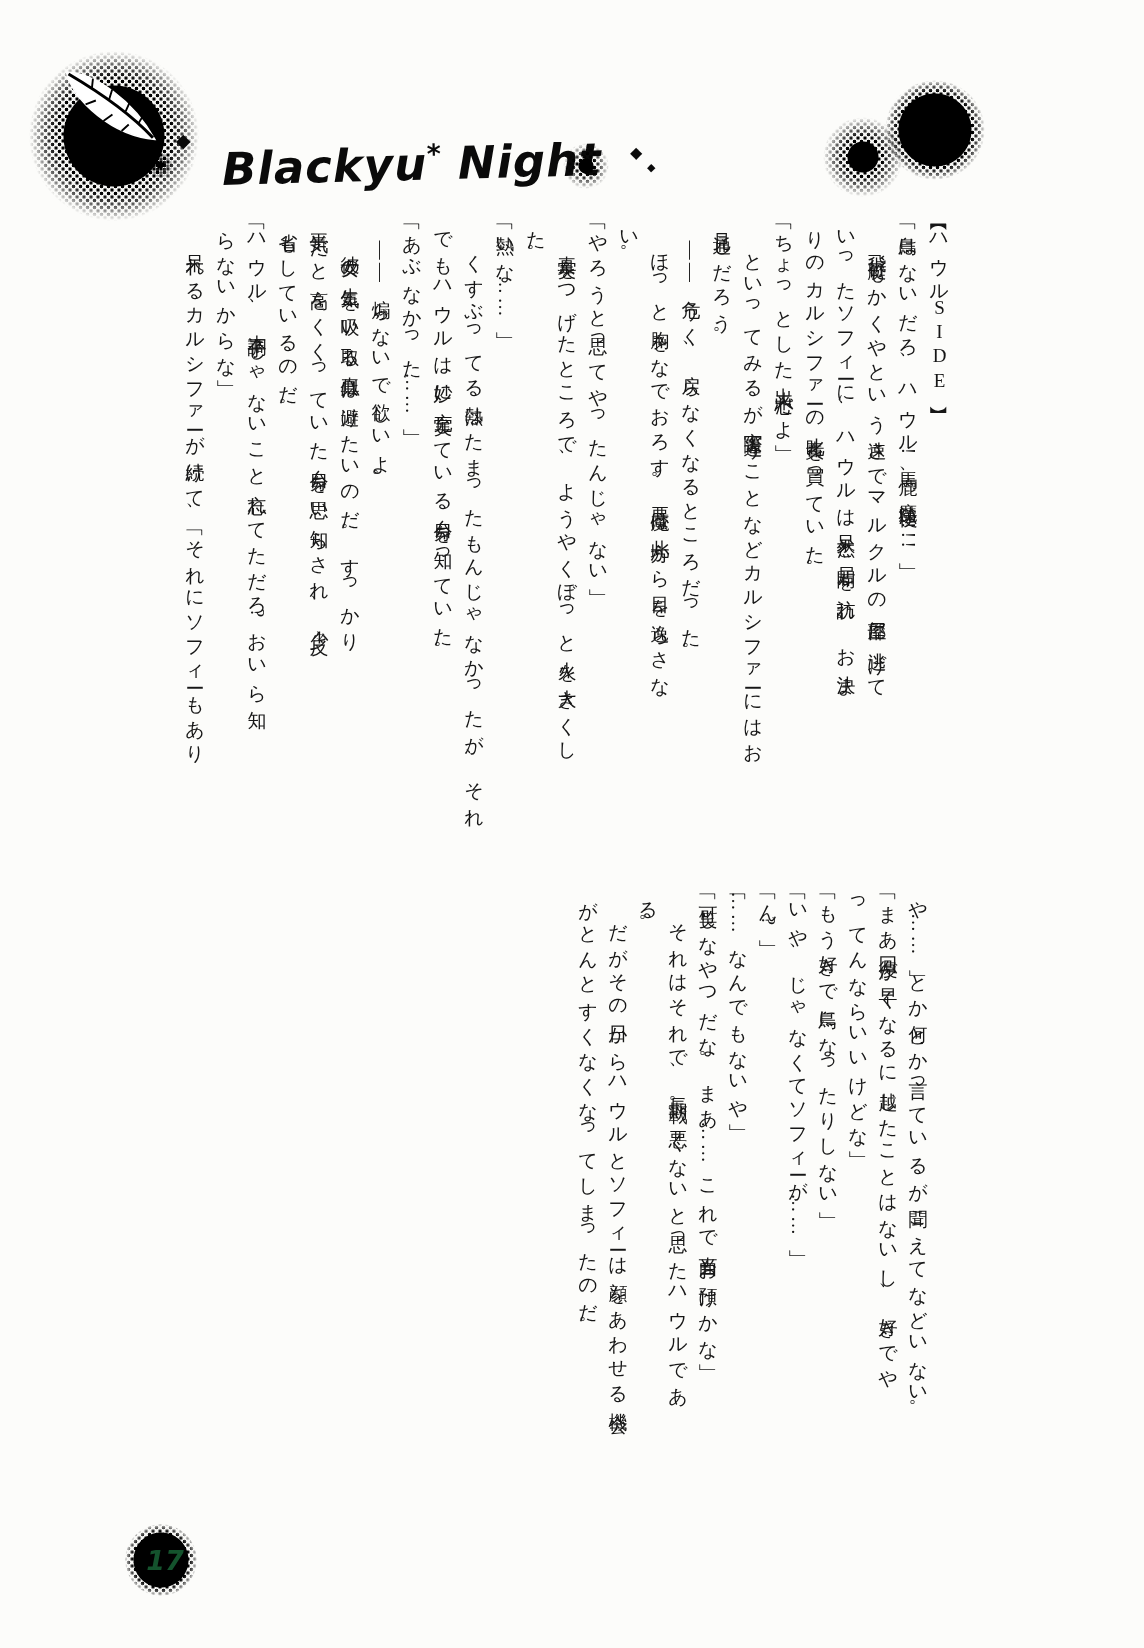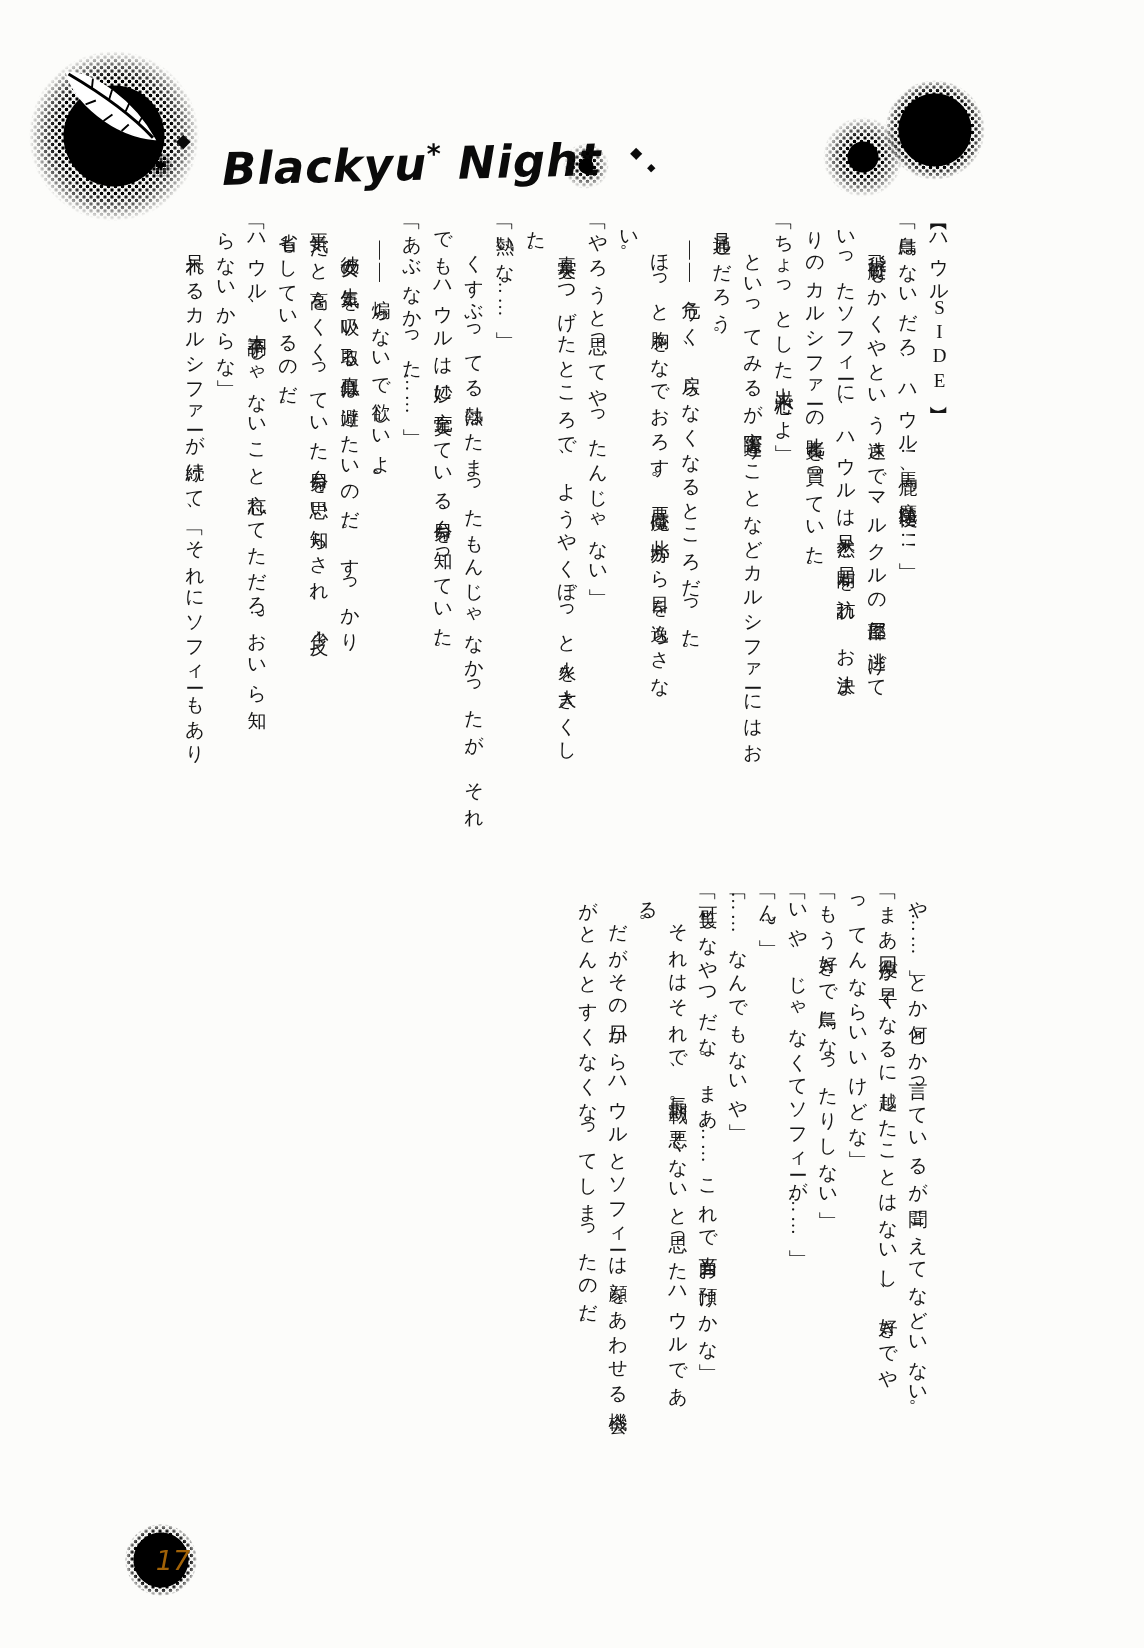--- a/index.html
+++ b/index.html
@@ -69,24 +69,24 @@
   .block2 p{line-height:30px;}
   .block1{right:189px;top:218px;height:625px;}
   .block2{right:211px;top:888px;height:585px;}
   .head-col{margin-left:22px;}
   .upright{text-orientation:upright;}
 
   
   .page-badge{position:absolute;left:125px;top:1524px;width:72px;height:72px;}
   .page-badge .halftone{left:0;top:0;width:72px;height:72px;--core:27px;--m1:28px;--m2:32px;--m3:37px;}
   .page-badge .num{
-    position:absolute;left:12px;top:0;width:72px;height:72px;
+    position:absolute;left:4px;top:0;width:72px;height:72px;
     display:flex;align-items:center;justify-content:center;
-    color:#a16207;font-family:"DejaVu Sans",sans-serif;
-    font-weight:normal;font-style:italic;font-size:27px;
+    color:#14532d;font-family:"DejaVu Sans",sans-serif;
+    font-weight:bold;font-style:italic;font-size:27px;
   }
 </style>
 </head>
 <body>
 
 <div class="page">
 
   <div class="halftone feather-circle"></div>
   <svg class="feather-svg" viewBox="0 0 90 34">
     <path d="M4,17 C20,4 55,1 86,13 C60,31 22,30 4,17 Z" fill="#ffffff" stroke="#ffffff" stroke-width="1"></path>

